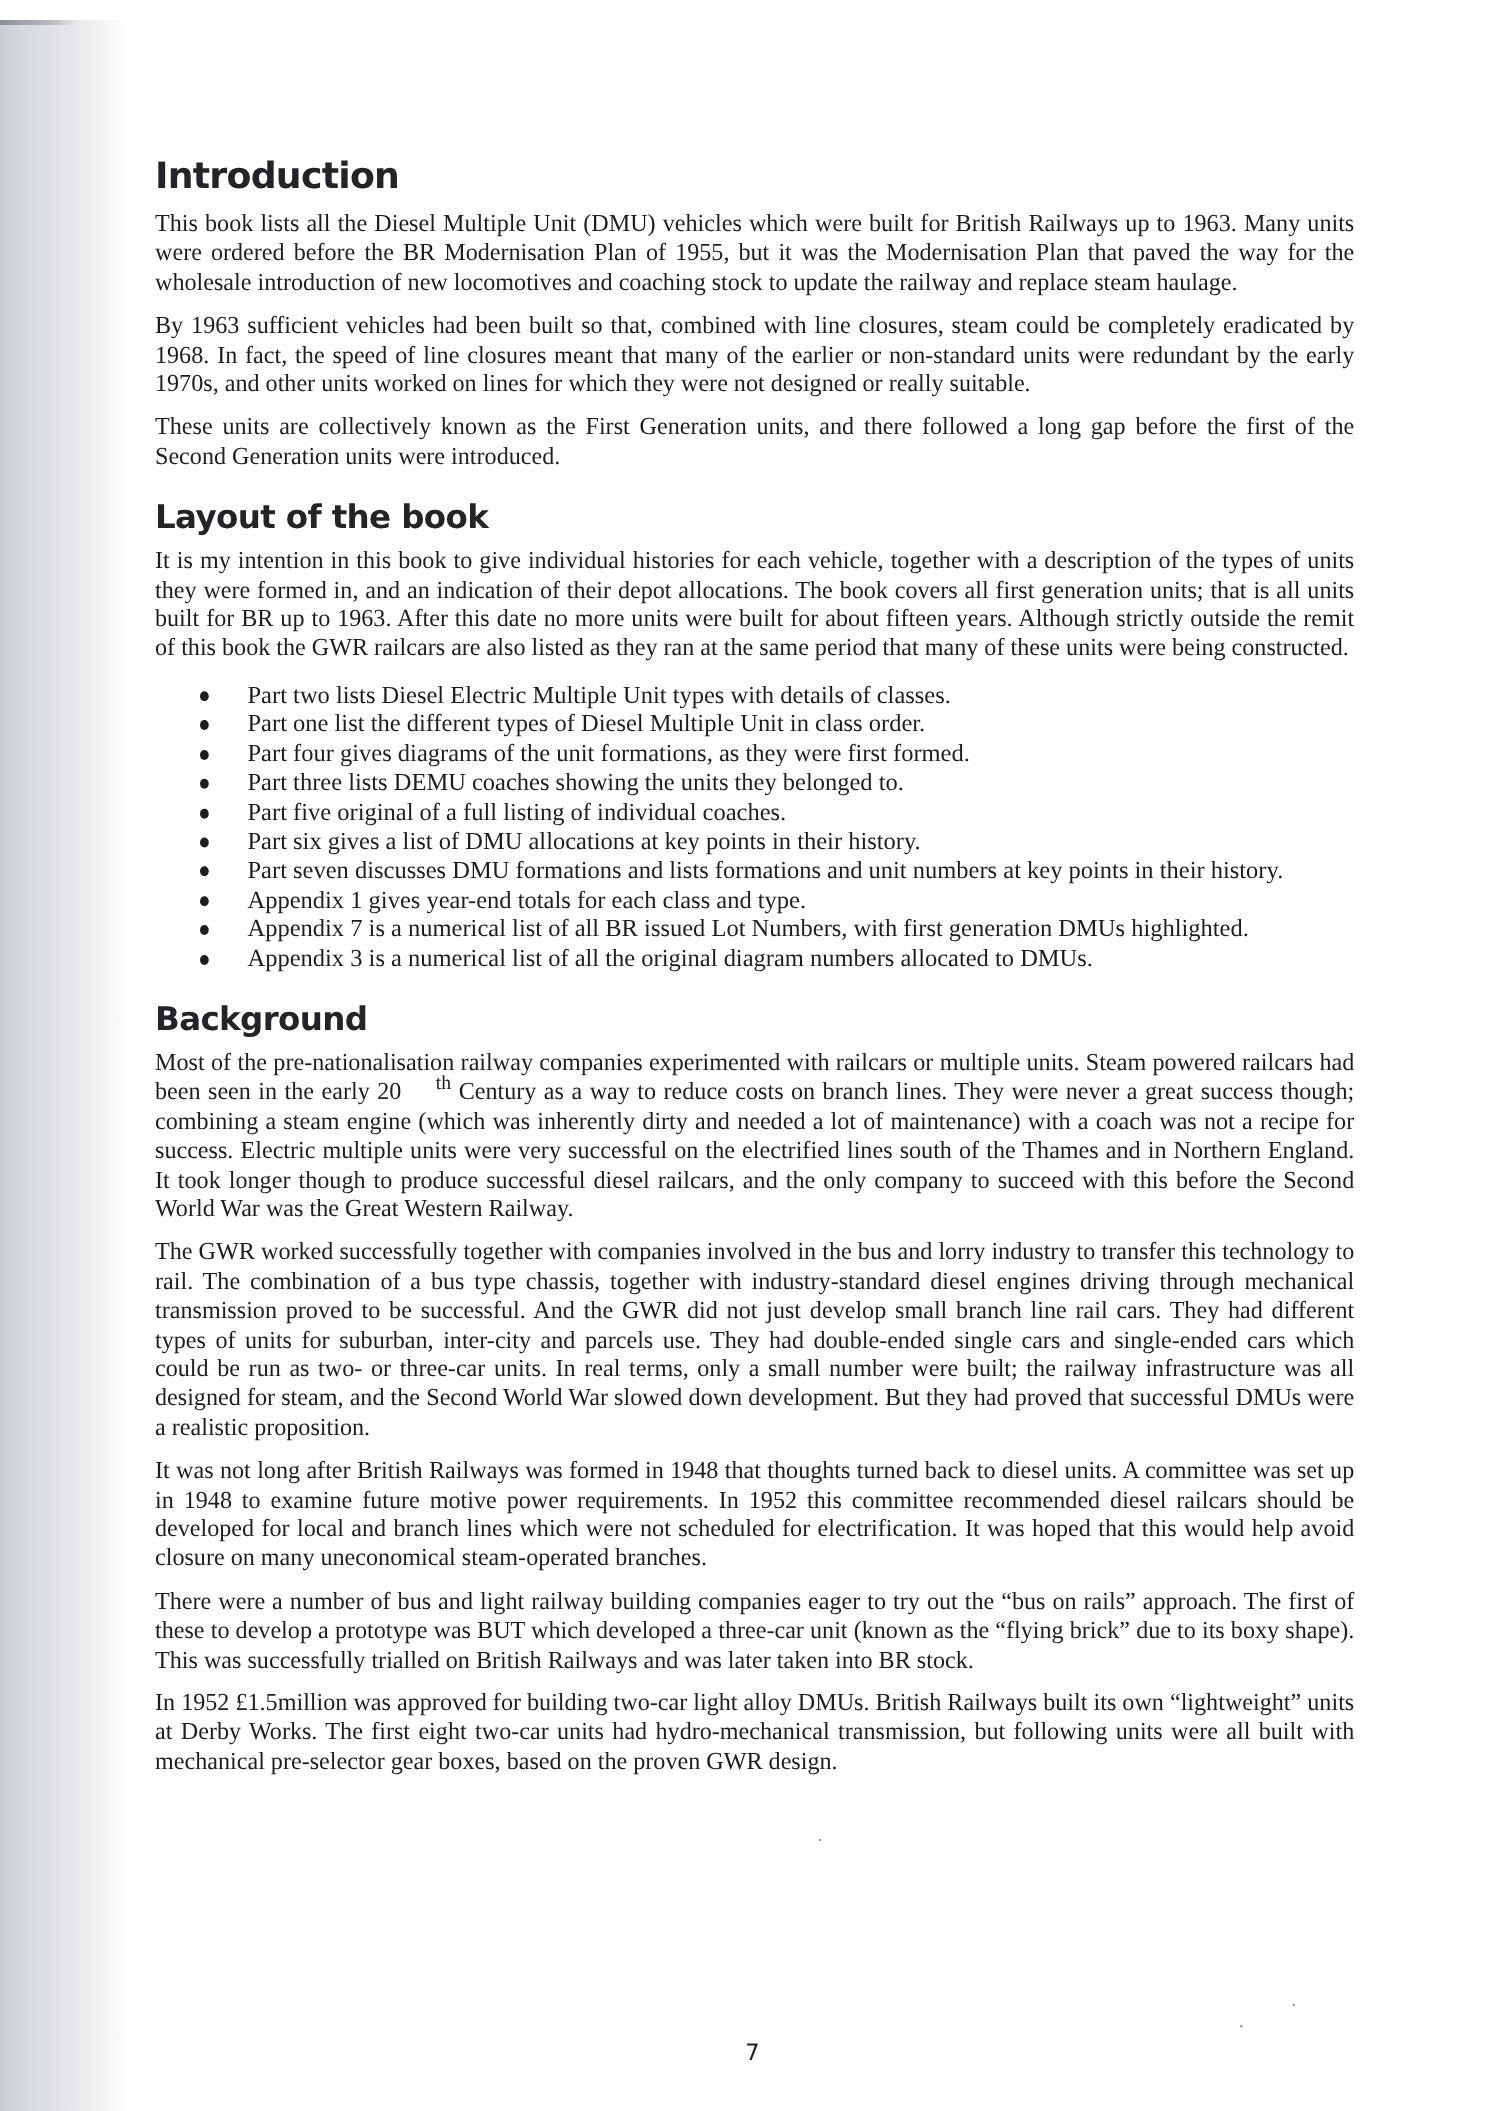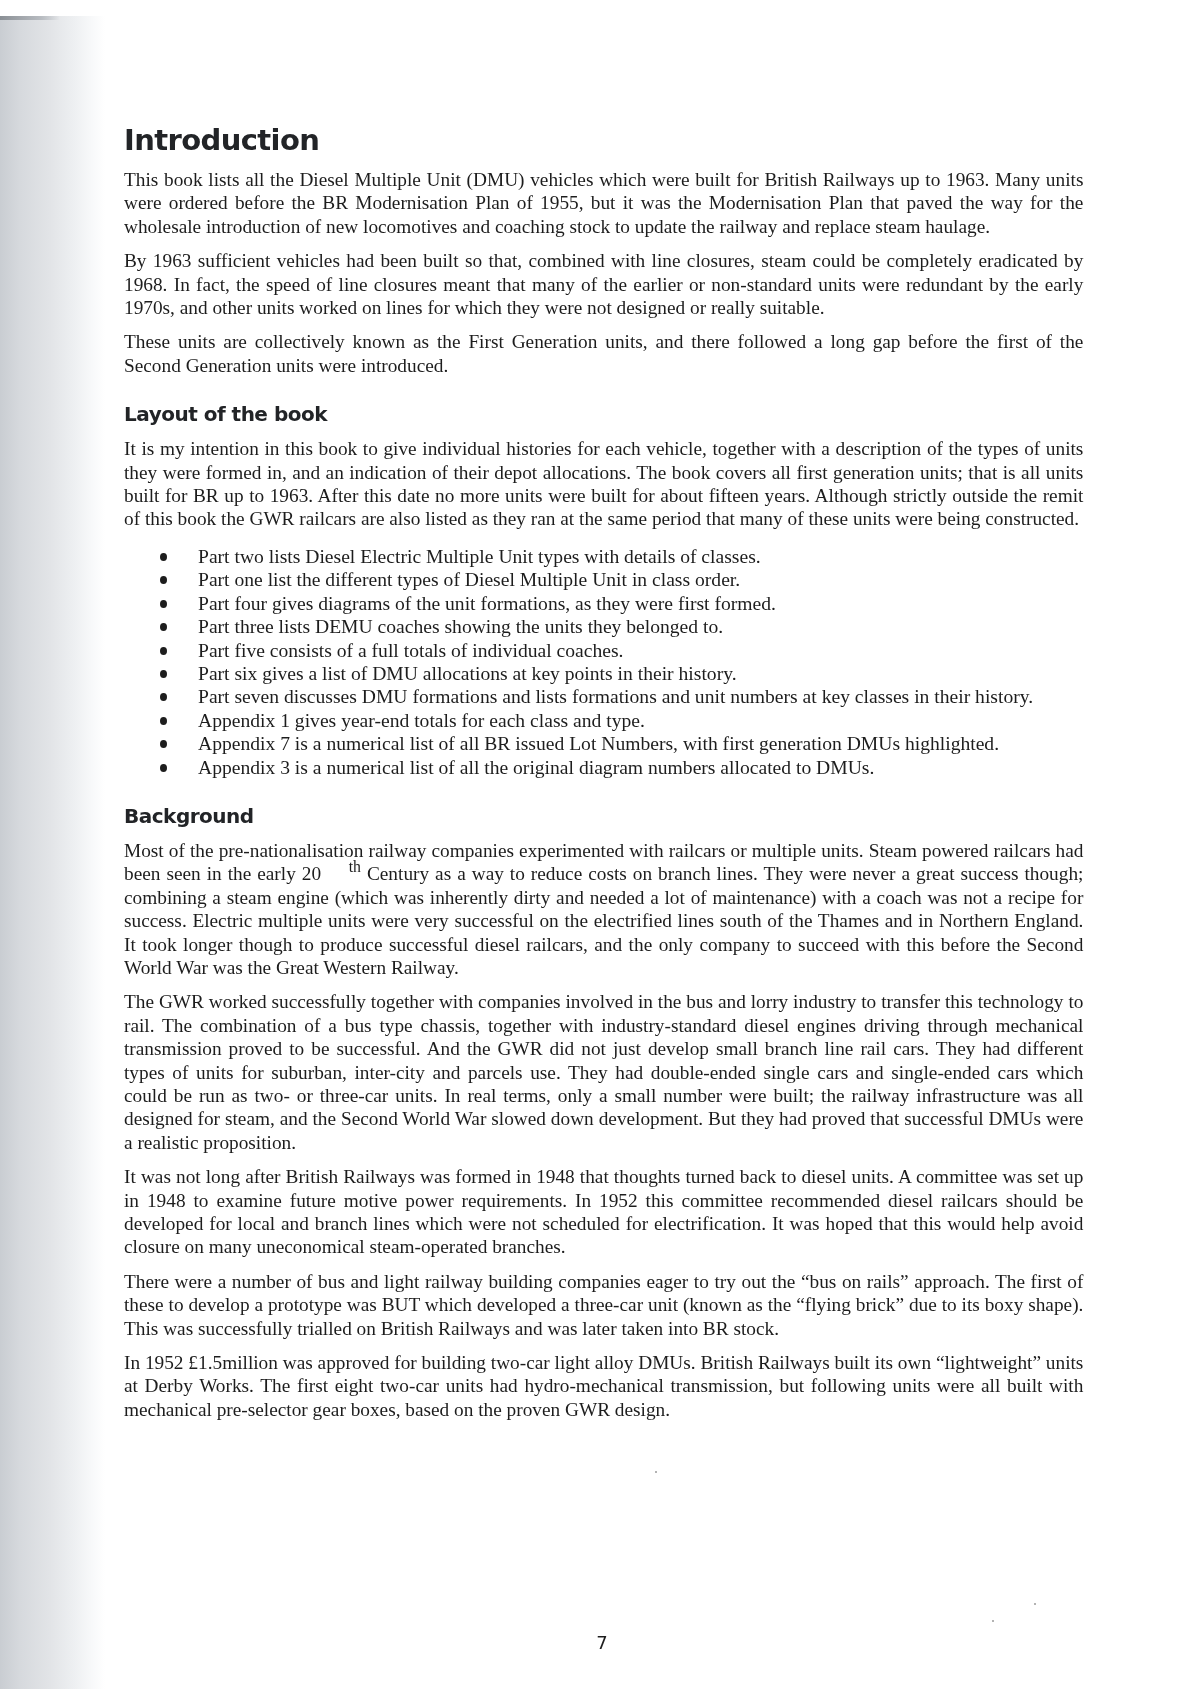--- a/index.html
+++ b/index.html
@@ -51,21 +51,21 @@
       font-weight: bold;
       font-size: 29px;
       letter-spacing: -0.6px;
       color: #222427;
       margin: 0 0 8px 0;
       line-height: 40px;
     }
     h2 {
       font-family: "DejaVu Sans", "Liberation Sans", sans-serif;
       font-weight: bold;
-      font-size: 20px;
+      font-size: 26px;
       letter-spacing: -0.5px;
       color: #222427;
       margin: 22px 0 8px 0;
       line-height: 30px;
     }
     p {
       margin: 0 0 11px 0;
       text-align: justify;
       transform: scaleX(0.985);
       transform-origin: left;
@@ -129,23 +129,23 @@
     </section>
 
     <section>
       <h2>Layout of the book</h2>
       <p style="margin-bottom:0">It is my intention in this book to give individual histories for each vehicle, together with a description of the types of units they were formed in, and an indication of their depot allocations. The book covers all first generation units; that is all units built for BR up to 1963. After this date no more units were built for about fifteen years. Although strictly outside the remit of this book the GWR railcars are also listed as they ran at the same period that many of these units were being constructed.</p>
       <ul>
         <li><span class="bullet"></span><span>Part two lists Diesel Electric Multiple Unit types with details of classes.</span></li>
         <li><span class="bullet"></span><span>Part one list the different types of Diesel Multiple Unit in class order.</span></li>
         <li><span class="bullet"></span><span>Part four gives diagrams of the unit formations, as they were first formed.</span></li>
         <li><span class="bullet"></span><span>Part three lists DEMU coaches showing the units they belonged to.</span></li>
-        <li><span class="bullet"></span><span>Part five consists of a full totals of individual coaches.</span></li>
+        <li><span class="bullet"></span><span>Part five original of a full listing of individual coaches.</span></li>
         <li><span class="bullet"></span><span>Part six gives a list of DMU allocations at key points in their history.</span></li>
-        <li><span class="bullet"></span><span>Part seven discusses DMU formations and lists formations and unit numbers at key classes in their history.</span></li>
+        <li><span class="bullet"></span><span>Part seven discusses DMU formations and lists formations and unit numbers at key points in their history.</span></li>
         <li><span class="bullet"></span><span>Appendix 1 gives year-end totals for each class and type.</span></li>
         <li><span class="bullet"></span><span>Appendix 7 is a numerical list of all BR issued Lot Numbers, with first generation DMUs highlighted.</span></li>
         <li><span class="bullet"></span><span>Appendix 3 is a numerical list of all the original diagram numbers allocated to DMUs.</span></li>
       </ul>
     </section>
 
     <section>
       <h2>Background</h2>
       <p><span>Most of the pre-nationalisation railway companies experimented with railcars or multiple units. Steam powered railcars had been seen in the early 20</span><sup>th</sup><span> Century as a way to reduce costs on branch lines. They were never a great success though; combining a steam engine (which was inherently dirty and needed a lot of maintenance) with a coach was not a recipe for success. Electric multiple units were very successful on the electrified lines south of the Thames and in Northern England. It took longer though to produce successful diesel railcars, and the only company to succeed with this before the Second World War was the Great Western Railway.</span></p>
       <p>The GWR worked successfully together with companies involved in the bus and lorry industry to transfer this technology to rail. The combination of a bus type chassis, together with industry-standard diesel engines driving through mechanical transmission proved to be successful. And the GWR did not just develop small branch line rail cars. They had different types of units for suburban, inter-city and parcels use. They had double-ended single cars and single-ended cars which could be run as two- or three-car units. In real terms, only a small number were built; the railway infrastructure was all designed for steam, and the Second World War slowed down development. But they had proved that successful DMUs were a realistic proposition.</p>

